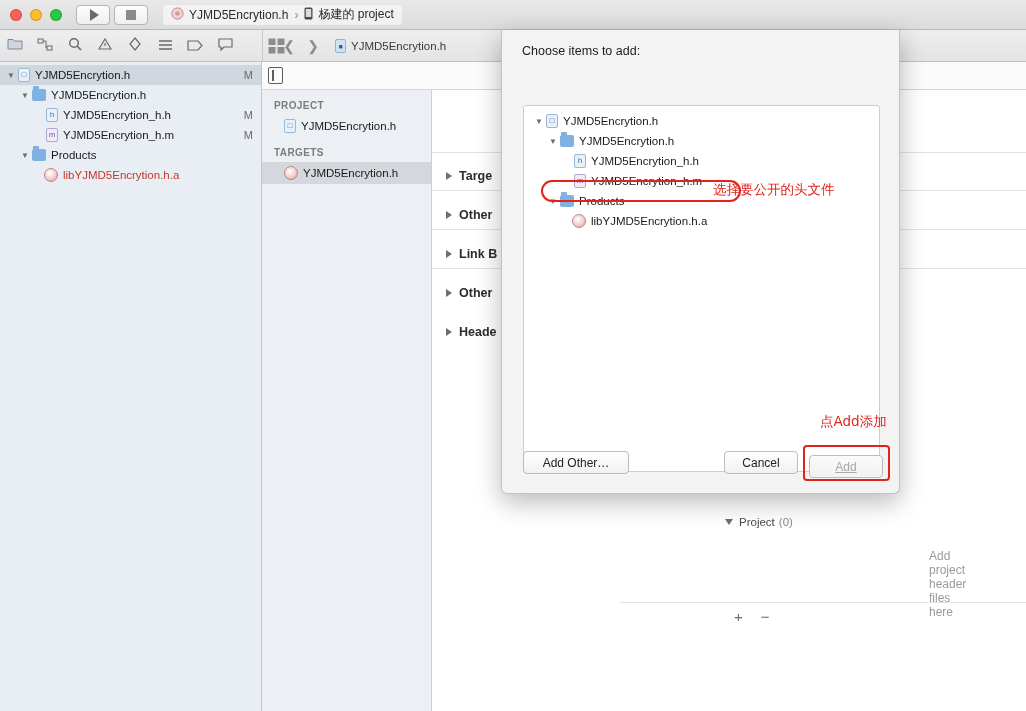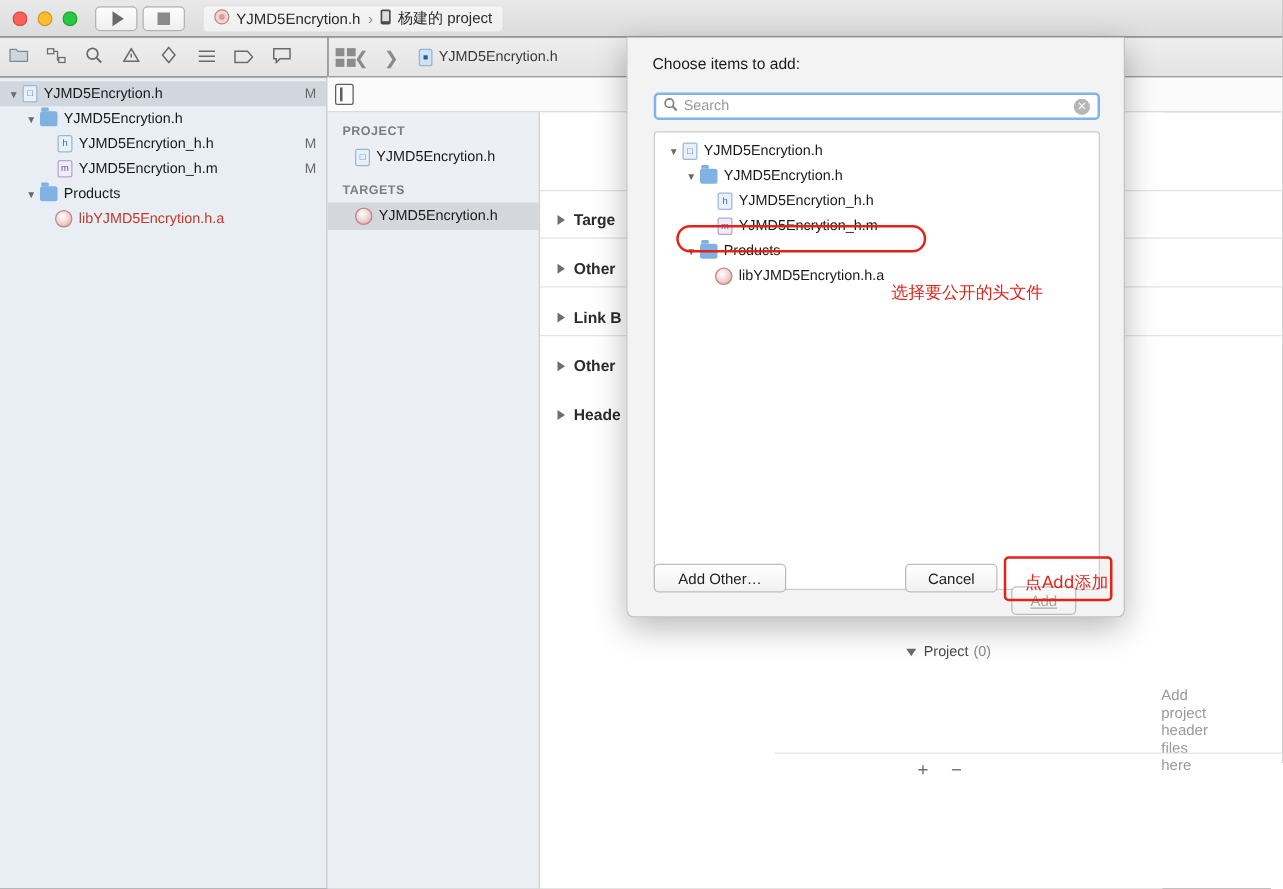--- a/index.html
+++ b/index.html
@@ -228,32 +228,31 @@
   }
   .btn {
     position: absolute; height: 23px;
     border: 1px solid #bcbcbc; border-radius: 4px;
     background: linear-gradient(#ffffff, #f1f1f1);
     font-size: 12px; color: #222;
     display: flex; align-items: center; justify-content: center;
   }
   .btn.addother { left: 21px; top: 14px; width: 106px; }
   .btn.cancel { left: 222px; top: 14px; width: 74px; }
-  .btn.add { left: 307px; top: 32px; width: 52px; color: #a9a9a9; background: linear-gradient(#fbfbfb, #f2f2f2); text-decoration: underline; }
+  .btn.add { left: 307px; top: 18px; width: 74px; color: #a9a9a9; background: linear-gradient(#fbfbfb, #f2f2f2); text-decoration: underline; }
   .add-outline {
     position: absolute; left: 301px; top: 8px; width: 87px; height: 36px;
     border: 2px solid #e2231a; border-radius: 4px;
   }
 
   
   .anno {
     position: absolute; color: #e2231a; font-size: 13.5px;
     font-family: "DejaVu Sans", sans-serif;
     white-space: nowrap;
-    margin-top: 44px;
   }
 
   
   .peek { position: absolute; color: #3a3a3a; font-size: 11.5px; }
   .circ-btn {
     position: absolute; width: 15px; height: 15px; border-radius: 50%;
     border: 1px solid #a8a8a8; background: #fafafa;
     font-size: 10px; color: #555; text-align: center; line-height: 13px;
   }
 </style>
@@ -482,30 +481,20 @@
         </div>
       </div>
     </div>
 
     <div style="position:absolute;left:442px;top:98px;color:#6d6d6d;font-size:17px;line-height:1">+</div>
   </div>
 
   <div class="sheet">
     <div class="sheet-title">Choose items to add:</div>
 
-    <div class="searchbox">
-      <span class="mag">
-        <svg width="11" height="11" viewBox="0 0 11 11">
-            <circle cx="4.5" cy="4.5" r="3.4" fill="none" stroke="#7d7d7d" stroke-width="1.3"></circle>
-            <path d="M7.2 7.2L10.4 10.4" stroke="#7d7d7d" stroke-width="1.5"></path>
-          </svg>
-      </span>
-      <span class="ph">Search</span>
-      <span class="clear-x">✕</span>
-    </div>
 
     <div class="filelist">
 
       <div class="flrow" style="padding-left:8px">
         <span class="d">▼</span>
         <span class="ic-file">□</span>
         <span>YJMD5Encrytion.h</span>
       </div>
 
       <div class="flrow" style="padding-left:22px">

